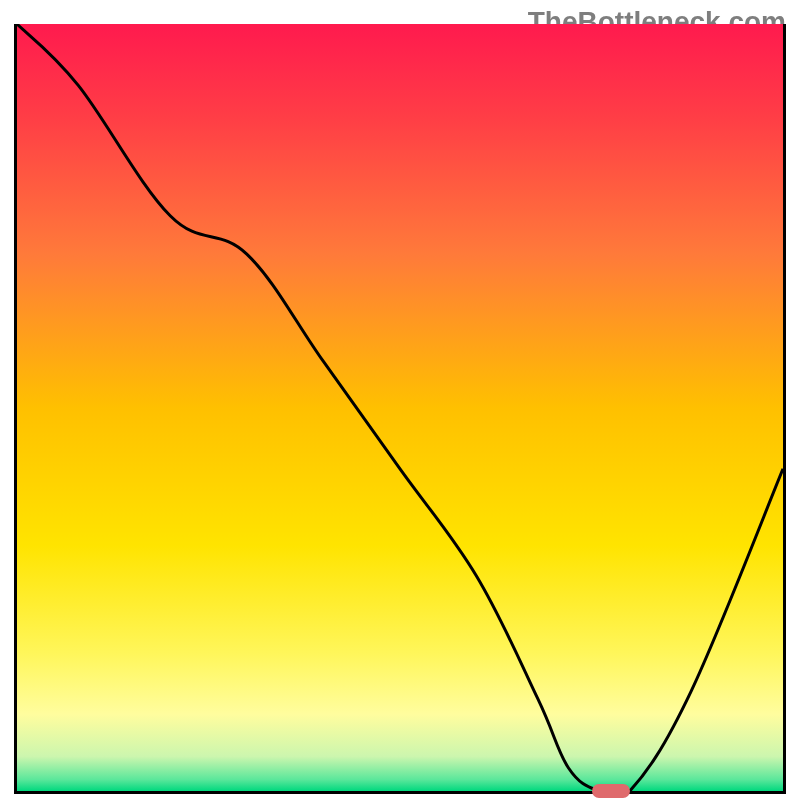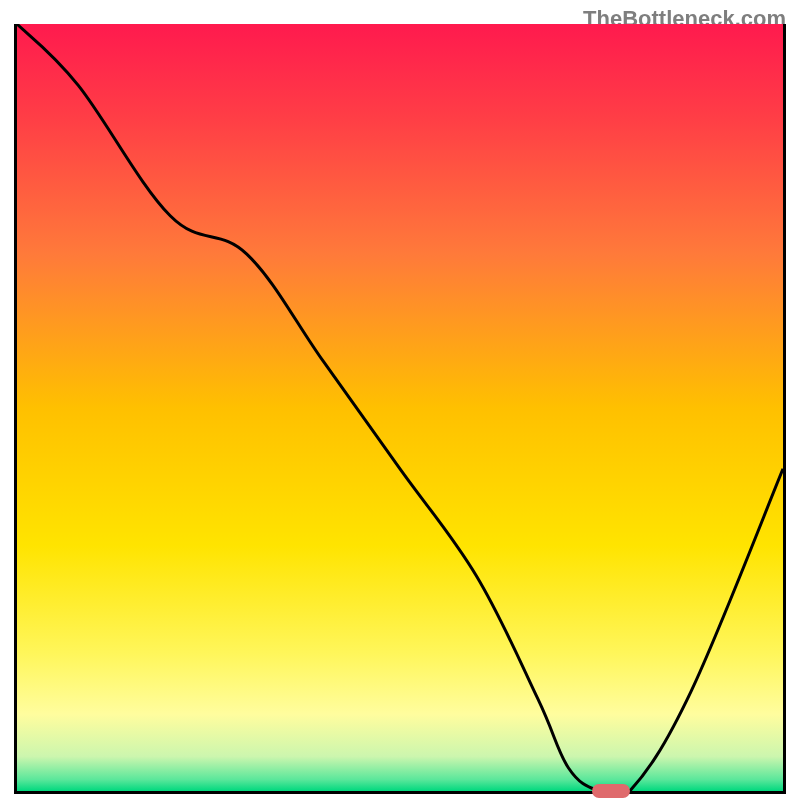--- a/index.html
+++ b/index.html
@@ -19,21 +19,21 @@
     height: 770px;
     border-left: 3px solid #000;
     border-right: 3px solid #000;
     border-bottom: 3px solid #000;
     box-sizing: border-box;
   }
   .watermark {
     position: absolute;
     top: 6px;
     right: 14px;
-    font-size: 22px;
+    font-size: 28px;
     font-weight: 600;
     color: #7e7e7e;
     text-decoration: underline;
   }
   svg.plot {
     position: absolute;
     left: 17px;
     top: 24px;
     width: 766px;
     height: 767px;

